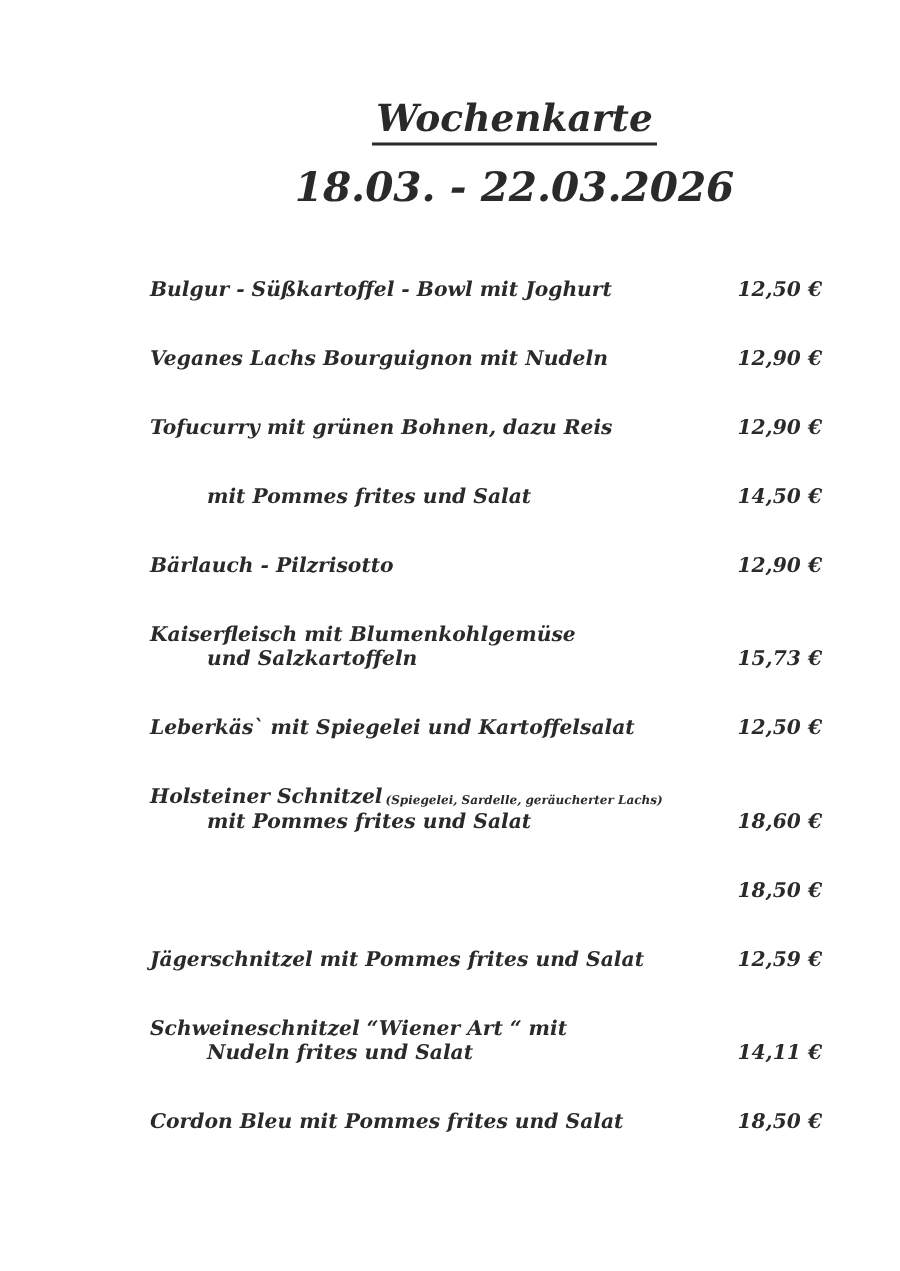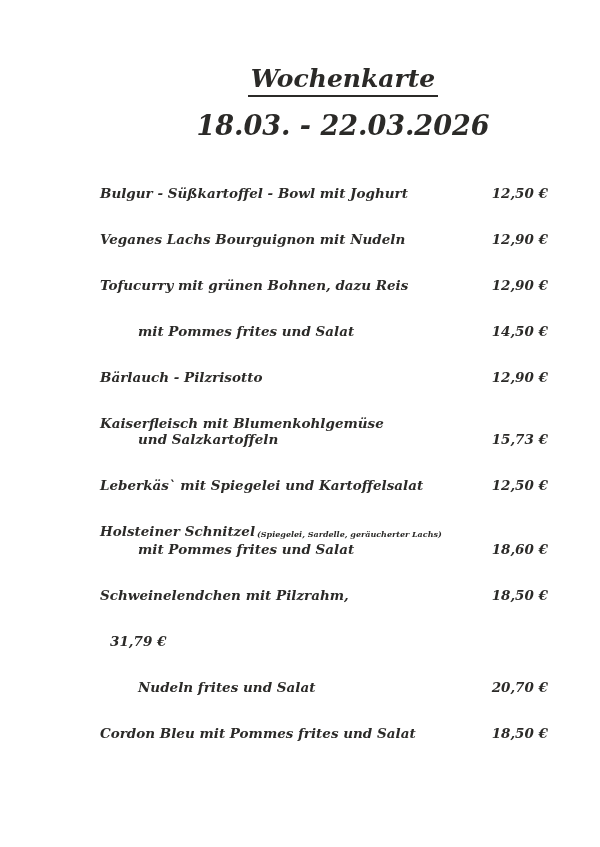--- a/index.html
+++ b/index.html
@@ -151,36 +151,42 @@
         <div class="line1">
           <span class="dish">Holsteiner Schnitzel</span><span class="fine">(Spiegelei, Sardelle, geräucherter Lachs)</span>
         </div>
         <div class="line2">mit Pommes frites und Salat</div>
       </div>
       <div class="price">18,60 €</div>
     </div>
 
     <div class="row">
       <div class="name">
-        <div class="line1">
-          <span class="dish">Schweinelendchen mit Pilzrahm,</span>
-        </div>
       </div>
       <div class="price">18,50 €</div>
     </div>
 
     <div class="row">
-      <div class="price">31,79 €</div>
+      <div class="name">
+        <div class="line1">
+          <span class="dish">Jägerschnitzel mit Pommes frites und Salat</span>
+        </div>
+
+      </div>
+      <div class="price">12,59 €</div>
     </div>
 
     <div class="row">
       <div class="name">
+        <div class="line1">
+          <span class="dish">Schweineschnitzel “Wiener Art “  mit</span>
+        </div>
         <div class="line2">Nudeln frites und Salat</div>
       </div>
-      <div class="price">20,70 €</div>
+      <div class="price">14,11 €</div>
     </div>
 
     <div class="row">
       <div class="name">
         <div class="line1">
           <span class="dish">Cordon Bleu mit Pommes frites und Salat</span>
         </div>
 
       </div>
       <div class="price">18,50 €</div>

